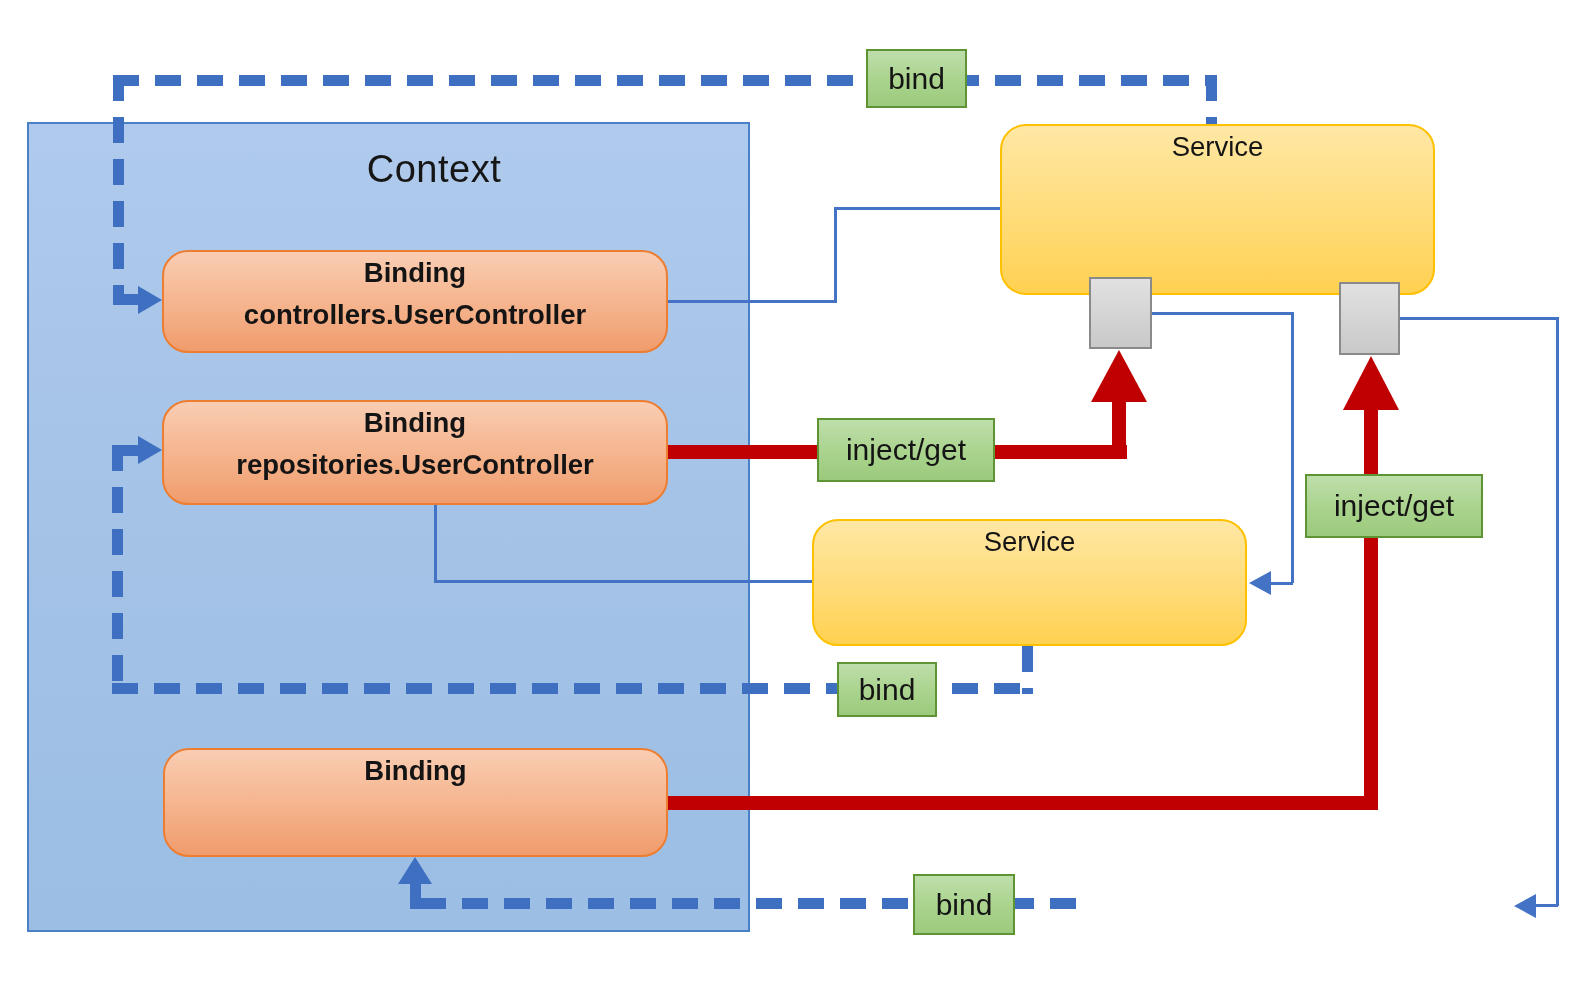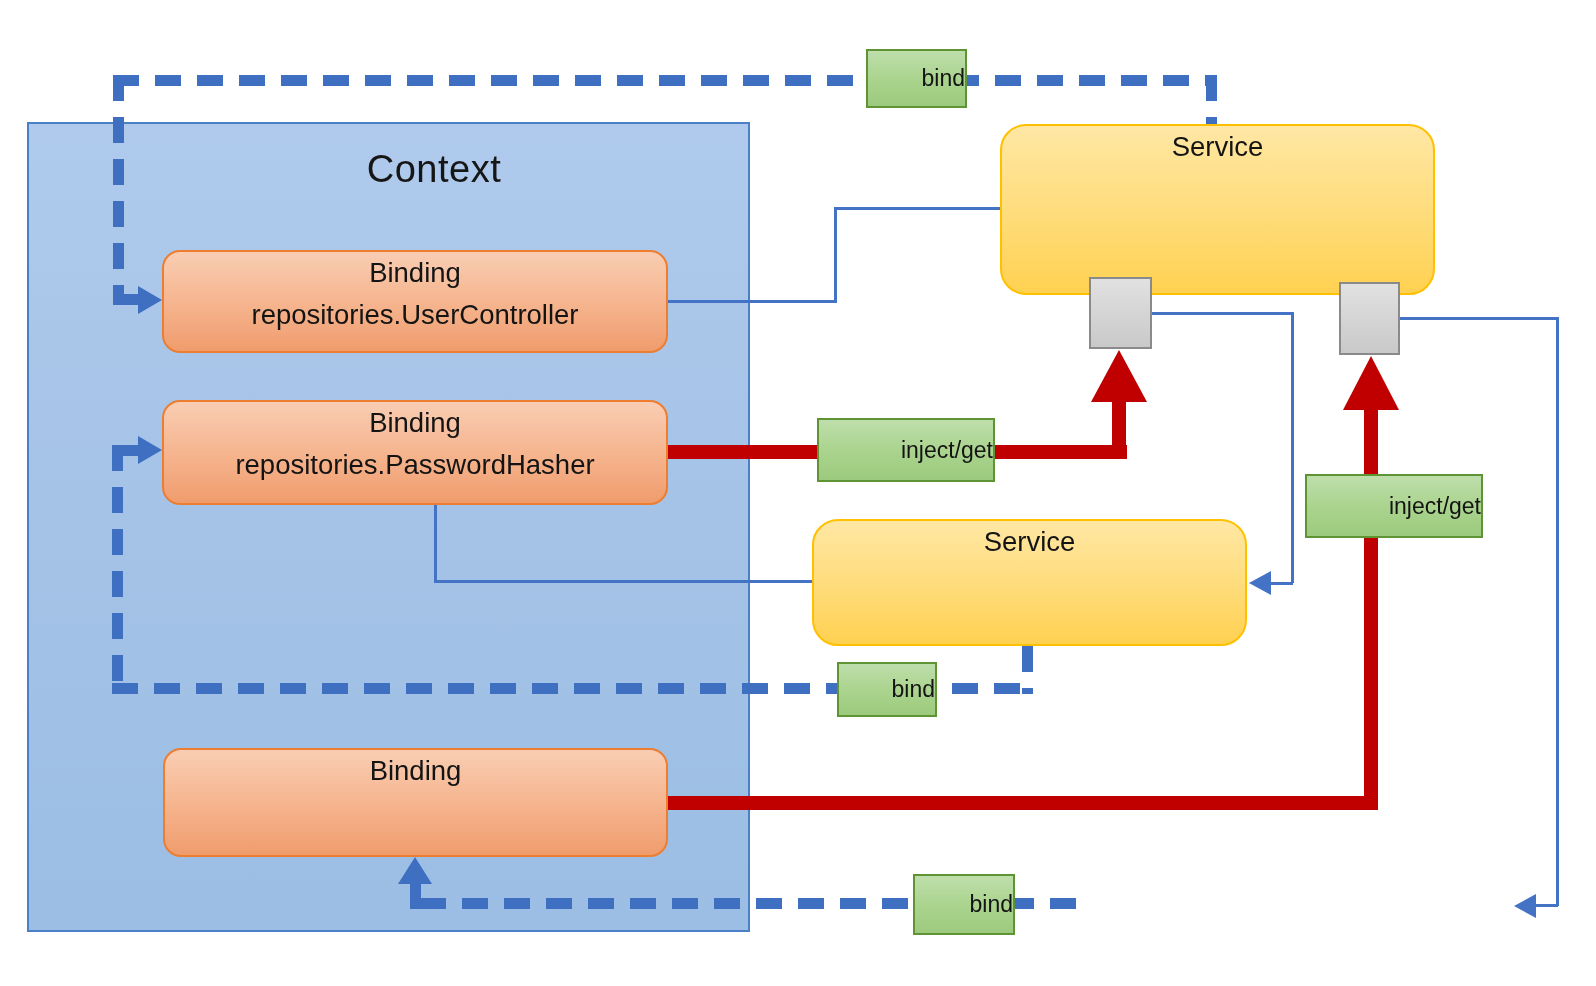--- a/index.html
+++ b/index.html
@@ -11,38 +11,38 @@
   .context{left:27px;top:122px;width:723px;height:810px;
            background:linear-gradient(180deg,#AFCAEC 0%,#A3C2E6 55%,#9CBEE4 100%);
            border:2.5px solid #4A80C6;box-sizing:border-box;}
   .ctx-title{left:27px;top:148px;width:814px;text-align:center;
              font-size:38px;letter-spacing:.5px;color:#161616;}
 
   
   .node{display:flex;flex-direction:column;justify-content:flex-start;align-items:center;
         text-align:center;box-sizing:border-box;font-size:27.5px;line-height:42px;color:#141414;}
   .binding{background:linear-gradient(180deg,#F9CDB3 0%,#F5B38C 55%,#F09C6D 100%);
-           border:2.5px solid #ED7D31;border-radius:18px;}
+           border:2.5px solid #ED7D31;border-radius:26px;font-weight:bold;}
   .service{background:linear-gradient(180deg,#FFE7A4 0%,#FFDC79 55%,#FFD151 100%);
            border:2.5px solid #FFC000;border-radius:26px;}
   .b1{left:162px;top:250px;width:506px;height:103px;}
   .b2{left:162px;top:400px;width:506px;height:105px;}
   .b3{left:163px;top:748px;width:505px;height:109px;}
   .s1{left:1000px;top:124px;width:435px;height:171px;}
   .s2{left:812px;top:519px;width:435px;height:127px;}
   .s3{left:1092px;top:843px;width:420px;height:122px;}
 
   .gray-sq{background:linear-gradient(180deg,#E1E1E1,#C9C9C9);border:2.5px solid #8A8A8A;box-sizing:border-box;}
   .g1{left:1089px;top:277px;width:63px;height:72px;}
   .g2{left:1339px;top:282px;width:61px;height:73px;}
 
   
-  .glabel{display:flex;align-items:center;justify-content:flex-end;text-align:center;
+  .glabel{display:flex;align-items:center;justify-content:center;text-align:center;
           background:linear-gradient(180deg,#BEDEAB 0%,#ABD48F 50%,#9CCA7D 100%);
-          border:2.5px solid #5E9434;box-sizing:border-box;font-size:23px;color:#141414;}
+          border:2.5px solid #5E9434;box-sizing:border-box;font-size:30px;color:#141414;}
   .bind1{left:866px;top:49px;width:101px;height:59px;}
   .ig1{left:817px;top:418px;width:178px;height:64px;}
   .ig2{left:1305px;top:474px;width:178px;height:64px;}
   .bind2{left:837px;top:662px;width:100px;height:55px;}
   .bind3{left:913px;top:874px;width:102px;height:61px;}
 
   
   .dash-h{height:11px;background:repeating-linear-gradient(90deg,#3E6FC1 0 26px,transparent 26px 42px);}
   .dash-v{width:11px;background:repeating-linear-gradient(180deg,#3E6FC1 0 26px,transparent 26px 42px);}
   .solid-blue{background:#3E6FC1;}
@@ -58,25 +58,25 @@
 </head>
 <body>
 
 <div id="stage">
 
   <div class="abs context"></div>
   <div class="abs ctx-title">Context</div>
 
   <div class="abs node binding b1">
     <div>Binding</div>
-    <div>repositories.UserController</div>
+    <div>controllers.UserController</div>
   </div>
   <div class="abs node binding b2">
     <div>Binding</div>
-    <div>repositories.PasswordHasher</div>
+    <div>repositories.UserController</div>
   </div>
   <div class="abs node binding b3">
     <div>Binding</div>
   </div>
 
   <div class="abs thin" style="left:668px;top:300px;width:169px;height:2.5px;"></div>
   <div class="abs thin" style="left:834px;top:207px;width:2.5px;height:95px;"></div>
   <div class="abs thin" style="left:834px;top:207px;width:166px;height:2.5px;"></div>
 
   <div class="abs thin" style="left:434px;top:505px;width:2.5px;height:77px;"></div>

